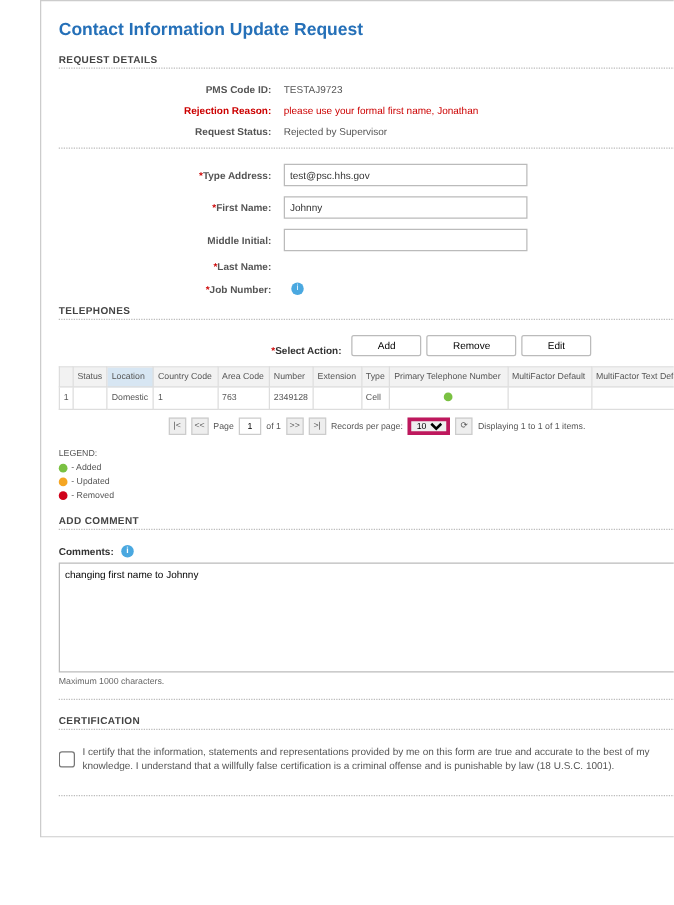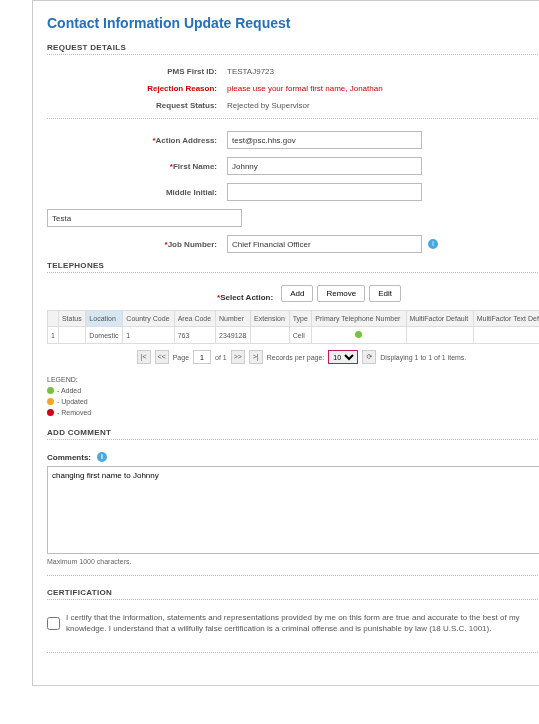--- a/index.html
+++ b/index.html
@@ -9,35 +9,35 @@
 .section-hdr{font-size:8px;font-weight:bold;color:#444;letter-spacing:.3px;margin:8px 0 2px 0;text-transform:uppercase;}
 .dotted{border-bottom:1px dotted #bbb;height:1px;margin-bottom:12px;}
 .row{display:flex;align-items:center;margin-bottom:8px;}
 .label{width:180px;text-align:right;padding-right:10px;font-size:8px;font-weight:bold;color:#555;}
 .req::before{content:"*";color:#c00;}
 .label.red{color:#cc0000;}
 .value{font-size:8px;color:#555;}
 .value.red{color:#cc0000;}
 input.fld{width:195px;height:18px;border:1px solid #bbb;padding:2px 4px;font-size:8px;color:#333;}
 .info-icon{display:inline-block;width:10px;height:10px;border-radius:50%;background:#4aa8e0;color:#fff;font-size:7px;text-align:center;line-height:10px;margin-left:6px;}
-.btn-sm{border:1px solid #bbb;background:#fff;font-size:8px;padding:3px 8px;border-radius:2px;cursor:pointer;margin-right:4px;}
+.btn-sm{border:1px solid #bbb;background:#fff;font-size:8px;padding:3px 20px;border-radius:2px;cursor:pointer;margin-right:4px;}
 .sel-action{display:flex;align-items:flex-end;margin:6px 0 8px 170px;}
 .sel-action-label{font-weight:bold;font-size:8px;margin-right:8px;}
 .sel-action-label::before{content:"*";color:#c00;}
 .grid{width:100%;border:1px solid #ccc;border-collapse:collapse;}
 .grid th,.grid td{border:1px solid #ddd;font-size:7px;padding:4px 3px;text-align:left;color:#555;}
 .grid th{background:#f2f2f2;font-weight:normal;}
 .grid th.sel{background:#d7e6f3;}
 .dot-g{display:inline-block;width:7px;height:7px;border-radius:50%;background:#7ac142;}
 .dot-o{display:inline-block;width:7px;height:7px;border-radius:50%;background:#f5a623;}
 .dot-r{display:inline-block;width:7px;height:7px;border-radius:50%;background:#d0021b;}
 .pager{display:flex;align-items:center;justify-content:center;gap:4px;margin:6px 0 10px 0;font-size:7px;color:#555;}
 .pgbtn{border:1px solid #ccc;background:#eee;width:14px;height:14px;font-size:7px;text-align:center;line-height:12px;cursor:pointer;}
 .pgin{width:18px;height:14px;border:1px solid #ccc;font-size:7px;text-align:center;}
-.pgsel{height:14px;border:1px solid #be185d;font-size:7px;}
+.pgsel{height:14px;border:3px solid #be185d;font-size:7px;}
 .legend{font-size:7px;color:#555;line-height:11px;}
 .legend .row2{display:flex;align-items:center;gap:3px;}
 .comments-lbl{font-weight:bold;font-size:8px;margin:6px 0 4px 0;display:flex;align-items:center;}
 textarea.comments{width:100%;height:88px;border:1px solid #bbb;padding:4px;font-size:8px;font-family:Arial;resize:none;}
 .maxchars{font-size:7px;color:#666;margin-top:2px;}
 .cert-box{display:flex;align-items:center;gap:6px;font-size:8px;color:#555;line-height:11px;margin-bottom:18px;}
 .cert-box input{margin-top:1px;}
 .actions{display:flex;justify-content:center;gap:10px;margin-top:10px;}
 .btn-primary{background:#2d73b5;color:#fff;border:1px solid #2d73b5;font-size:9px;padding:5px 36px;cursor:pointer;}
 .btn-link{background:none;border:none;color:#333;font-size:9px;cursor:pointer;}
@@ -48,53 +48,52 @@
 
 <div class="panel">
 
   <div class="page-title">Contact Information Update Request</div>
 
   
   <div class="section-hdr">REQUEST DETAILS</div>
   <div class="dotted"></div>
 
   <div class="row">
-    <div class="label">PMS First ID:</div>
+    <div class="label">PMS Code ID:</div>
     <div class="value">TESTAJ9723</div>
   </div>
   <div class="row">
     <div class="label red">Rejection Reason:</div>
     <div class="value red">please use your formal first name, Jonathan</div>
   </div>
   <div class="row">
     <div class="label">Request Status:</div>
     <div class="value">Rejected by Supervisor</div>
   </div>
 
   
   <div class="dotted"></div>
 
   <div class="row">
-    <div class="label req">Action Address:</div>
+    <div class="label req">Type Address:</div>
     <input class="fld" value="test@psc.hhs.gov" style="">
   </div>
   <div class="row">
     <div class="label req">First Name:</div>
     <input class="fld" value="Johnny" style="">
   </div>
   <div class="row">
     <div class="label">Middle Initial:</div>
     <input class="fld" value="" style="">
   </div>
   <div class="row">
-    <input class="fld" value="Testa" style="">
+    <div class="label req">Last Name:</div>
   </div>
   <div class="row">
     <div class="label req">Job Number:</div>
-    <input class="fld" value="Chief Financial Officer" style="">
     <span class="info-icon">i</span>
   </div>
 
   
   <div class="section-hdr">TELEPHONES</div>
   <div class="dotted"></div>
 
   <div class="sel-action">
     <span class="sel-action-label">Select Action:</span>
     <button class="btn-sm">Add</button>

